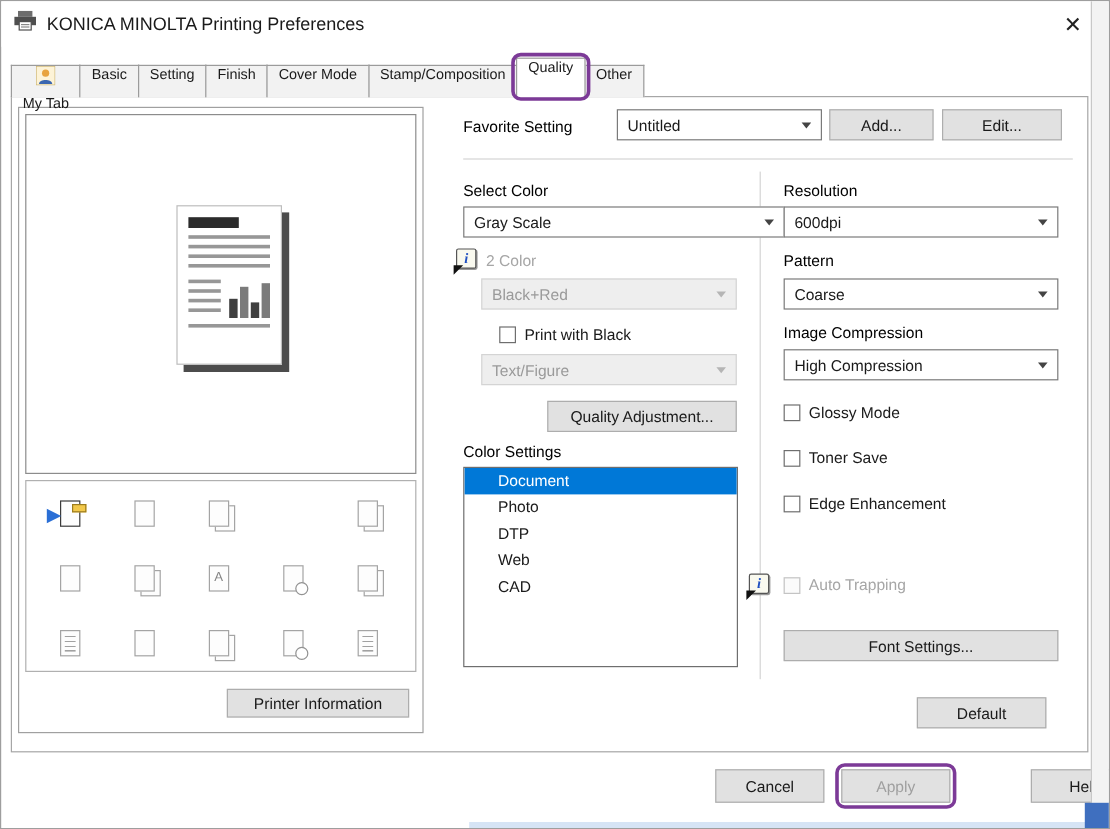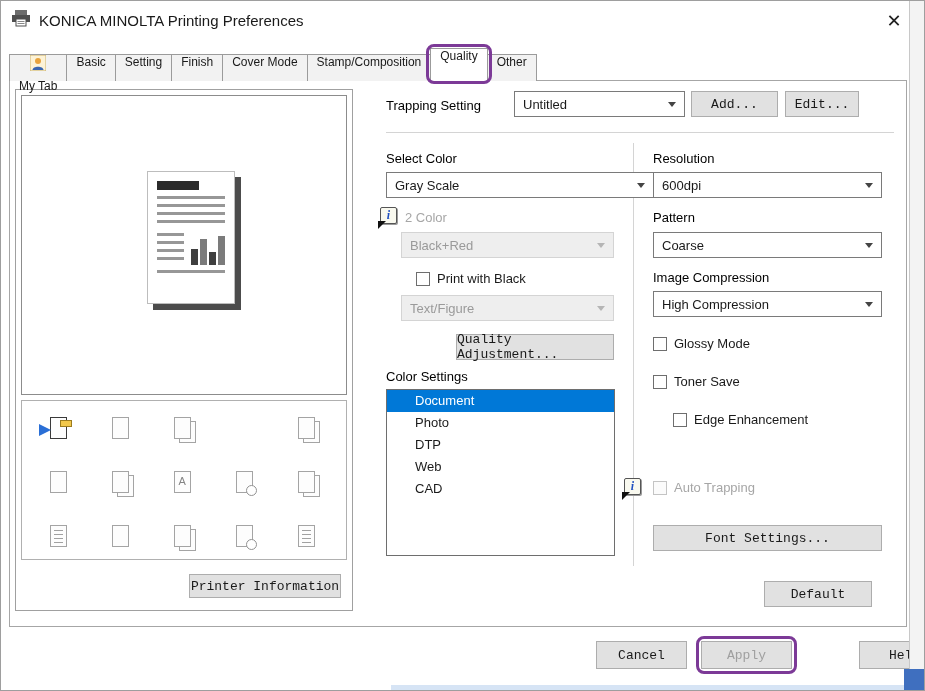--- a/index.html
+++ b/index.html
@@ -42,21 +42,21 @@
   .fi.double .pg { box-shadow:5px 4px 0 -1px #fdfdfd, 5px 4px 0 0 #8e8e8e; }
   .fi.letter .pg::after { content:"A"; position:absolute; left:4px; top:3px; font-size:11px; color:#666; }
   .fi.lines .pg::after { content:""; position:absolute; left:3px; right:3px; top:4px; height:13px; background:repeating-linear-gradient(#8a8a8a 0 1px, transparent 1px 4px); }
   .fi.mark .pg::after { content:""; position:absolute; right:-5px; bottom:-4px; width:9px; height:9px; border:1px solid #777; border-radius:50%; background:#fff; }
   .fi.primary { opacity:1; }
   .fi.primary .pg { border-color:#3a3a3a; }
   .fi.primary .pg::after { content:""; position:absolute; right:-6px; top:2px; width:10px; height:5px; background:#f2c84b; border:1px solid #9c7c1e; }
   .fi.primary::before { content:""; position:absolute; left:12px; top:19px; width:0; height:0; border-top:6px solid transparent; border-bottom:6px solid transparent; border-left:12px solid #2a6fd6; z-index:5; }
 
   
-  .btn { position:absolute; z-index:2; background:#e1e1e1; border:1px solid #adadad; display:flex; align-items:center; justify-content:center; font-size:13px; cursor:pointer;font-family:Liberation Mono, monospace; }
+  .btn { position:absolute; z-index:2; background:#e1e1e1; border:1px solid #adadad; display:flex; align-items:center; justify-content:center; font-size:13px; cursor:pointer; }
   .btn.default-btn { border:2px solid #0078d7; }
   .btn.disabled { color:#9f9f9f; cursor:default; }
 
   
   .combo { position:absolute; z-index:2; height:26px; background:#fff; border:1px solid #7a7a7a; display:flex; align-items:center; padding:0 22px 0 8px; font-size:13px; cursor:pointer; }
   .combo .chev { position:absolute; right:8px; top:10px; width:0; height:0; border-left:4px solid transparent; border-right:4px solid transparent; border-top:5px solid #444; }
   .combo.disabled { background:#eeeeee; border-color:#d4d4d4; color:#9a9a9a; cursor:default; }
   .combo.disabled .chev { border-top-color:#b5b5b5; }
 
   
@@ -210,29 +210,29 @@
       </div>
     <div class="fi lines">
         <div class="pg"></div>
       </div>
   </div>
 
   <div class="btn" style="left:188px; top:573px; width:152px; height:24px;">
       <span>Printer Information</span>
     </div>
 
-  <div class="label" style="left:385px; top:97px;">Trapping Setting</div>
+  <div class="label" style="left:385px; top:97px;">Favorite Setting</div>
   <div class="combo" style="left:513px; top:90px; width:171px;">
     <span>Untitled</span>
     <span class="chev"></span>
   </div>
   <div class="btn" style="left:690px; top:90px; width:87px; height:26px;">
       <span>Add...</span>
     </div>
-  <div class="btn" style="left:784px; top:90px; width:74px; height:26px;">
+  <div class="btn" style="left:784px; top:90px; width:100px; height:26px;">
       <span>Edit...</span>
     </div>
 
   <div class="hline" style="left:385px; top:131px; width:508px;"></div>
   <div class="vline" style="left:632px; top:142px; height:423px;"></div>
 
   <div class="label" style="left:385px; top:150px;">Select Color</div>
   <div class="combo" style="left:385px; top:171px; width:268px;">
     <span>Gray Scale</span>
     <span class="chev"></span>
@@ -289,21 +289,21 @@
   </div>
 
   <div class="cbrow" style="left:652px; top:335px;">
     <span class="cb"></span>
     <span>Glossy Mode</span>
   </div>
   <div class="cbrow" style="left:652px; top:373px;">
     <span class="cb"></span>
     <span>Toner Save</span>
   </div>
-  <div class="cbrow" style="left:672px; top:411px;">
+  <div class="cbrow" style="left:652px; top:411px;">
     <span class="cb"></span>
     <span>Edge Enhancement</span>
   </div>
 
   <div class="info" style="left:623px; top:477px;">
       <span>i</span>
     </div>
   <div class="cbrow disabled" style="left:652px; top:479px;">
     <span class="cb"></span>
     <span>Auto Trapping</span>

